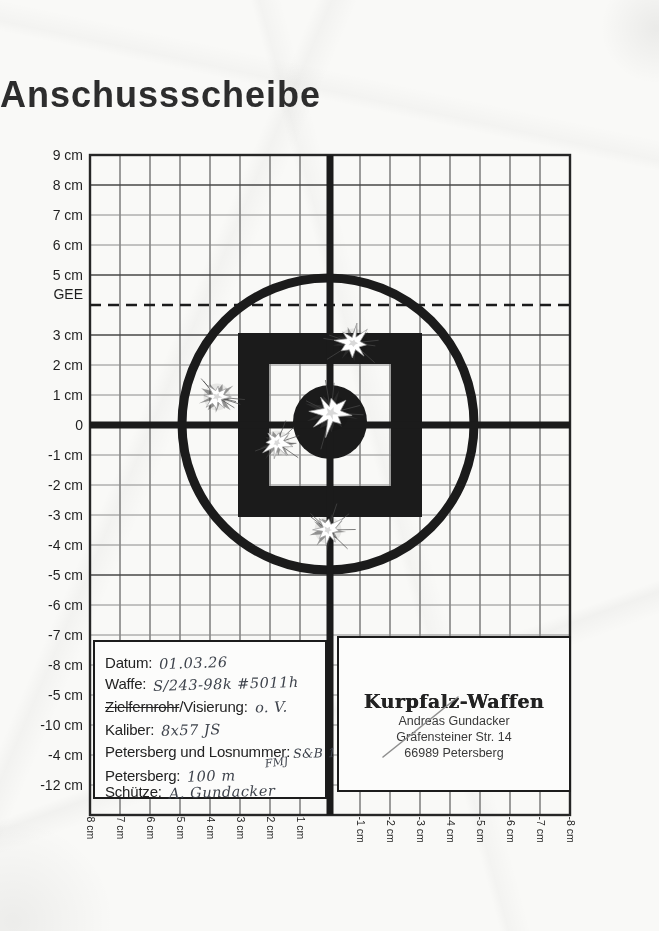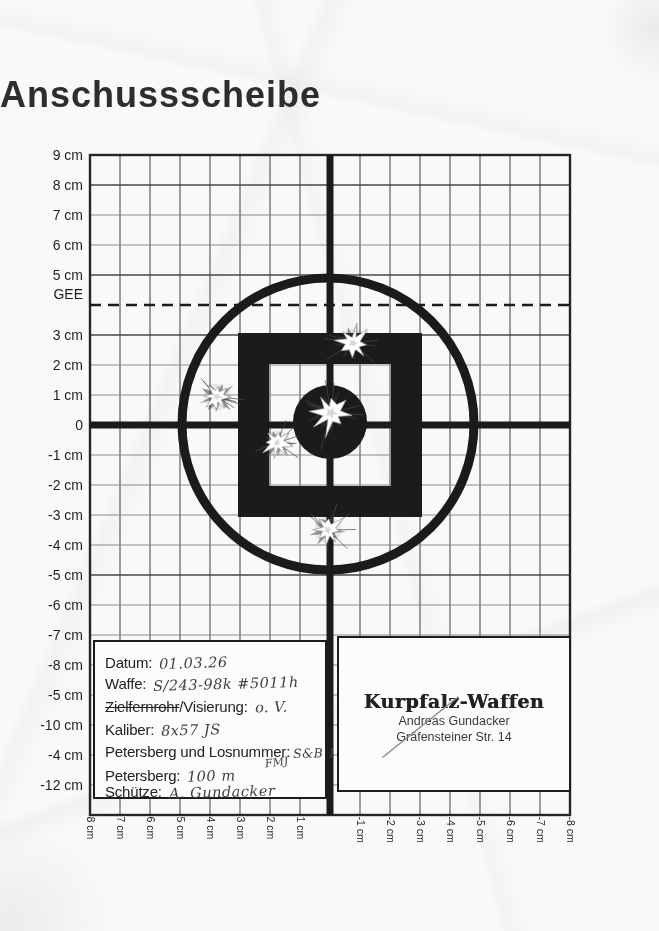--- a/index.html
+++ b/index.html
@@ -233,18 +233,19 @@
     <div class="form-row" style="top: 101px;"><span class="form-label">Petersberg und Losnummer:</span><span class="hand small">S&amp;B 196grs</span><span class="hand-sub">FMJ</span></div>
     <div class="form-row" style="top: 125px;"><span class="form-label">Petersberg:</span><span class="hand">100 m</span></div>
     <div class="form-row" style="top: 141px;"><span class="form-label">Schütze:</span><span class="hand">A. Gundacker</span></div>
   </div>
 
 <div id="stamp-box" class="info-box">
   <div id="stamp-content">
     <div id="stamp-shop">Kurpfalz-Waffen</div>
     <div id="stamp-owner">Andreas Gundacker</div>
     <div id="stamp-street">Gräfensteiner Str. 14</div>
+    <div id="stamp-city">66989 Petersberg</div>
   </div>
 </div>
 
 <svg id="slash-svg" width="230" height="152">
   <line x1="46" y1="121" x2="121" y2="61" stroke="#8f8f8f" stroke-width="1.6" stroke-linecap="round"></line>
 </svg>
 
 </body></html>

